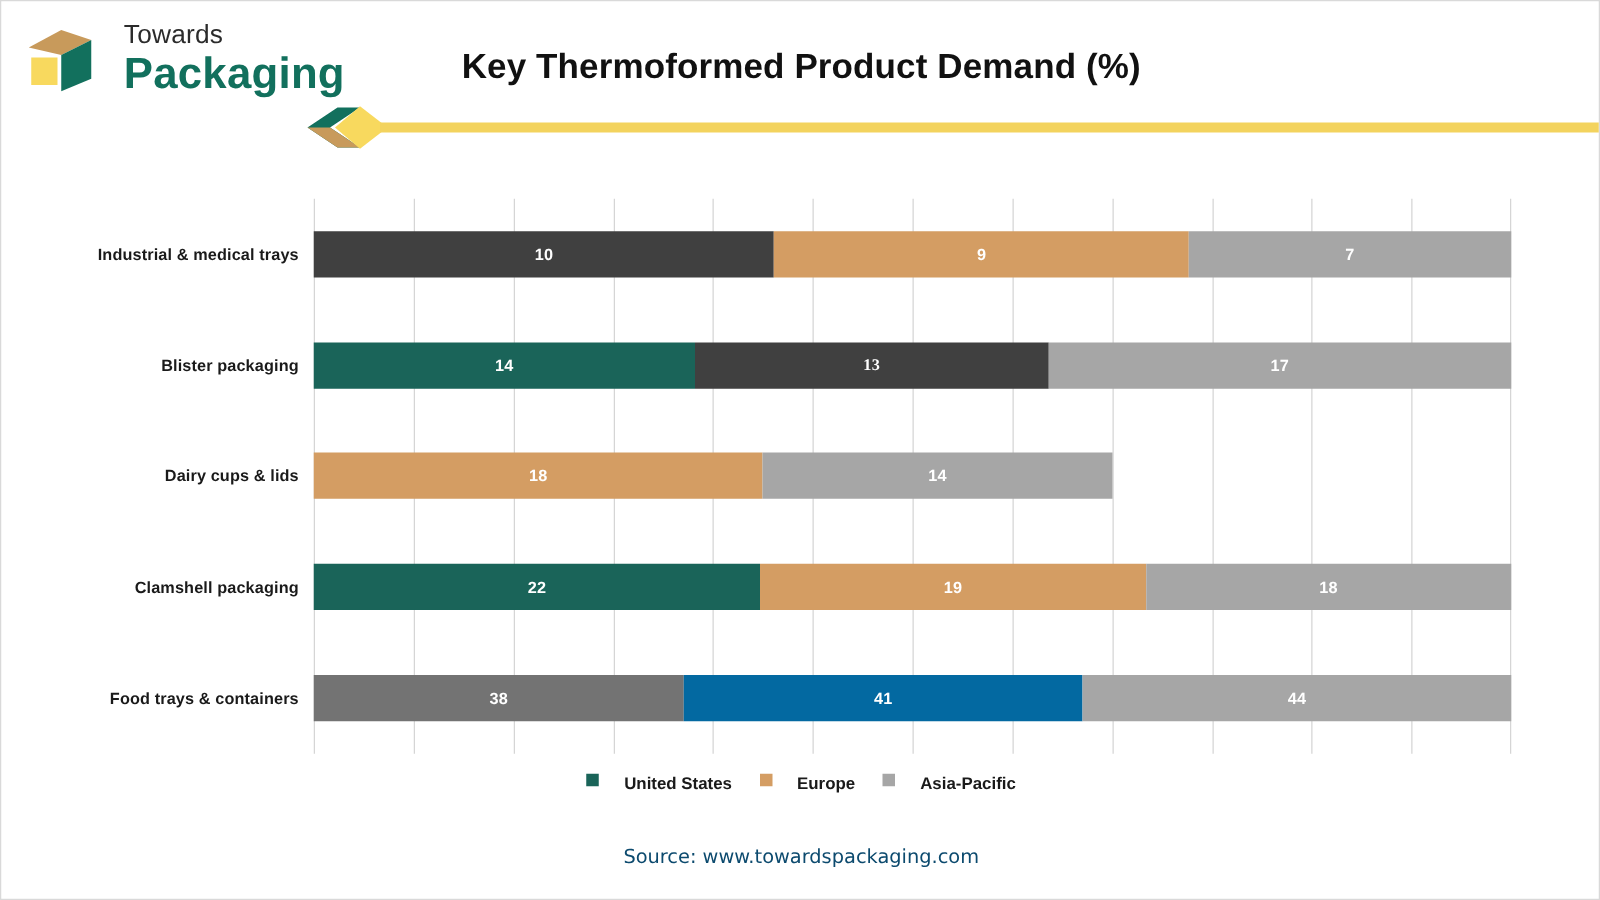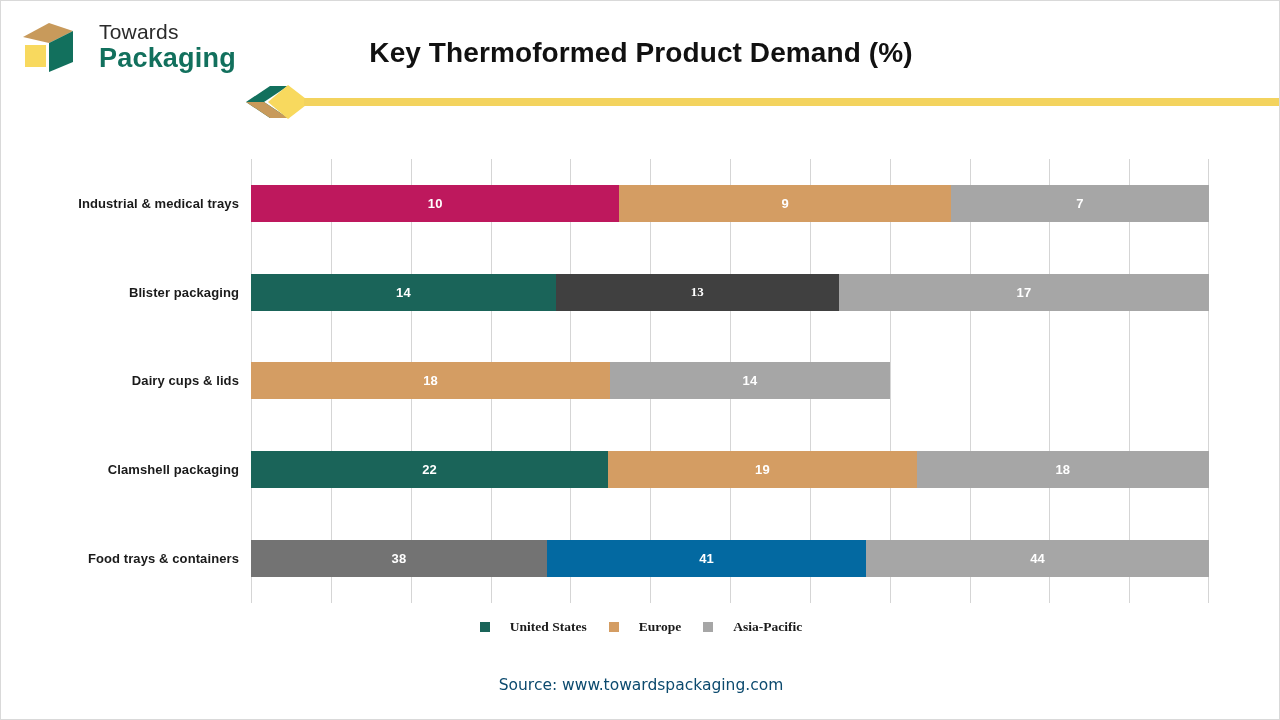--- a/index.html
+++ b/index.html
@@ -43,21 +43,21 @@
     flex-direction: column;
     line-height: 1;
   }
   #brand-line1 {
     font-size: 21px;
     font-weight: 500;
     color: #2b2b2b;
     letter-spacing: .2px;
   }
   #brand-line2 {
-    font-size: 27px;
+    font-size: 35px;
     font-weight: 700;
     color: #12705d;
     letter-spacing: .2px;
     margin-top: 3px;
     text-align: center;
   }
 
   
   #chart-title {
     position: absolute;
@@ -156,23 +156,21 @@
     left: 0;
     top: 618px;
     width: 1280px;
     display: flex;
     align-items: center;
     justify-content: center;
     gap: 22px;
   }
   .legend-item {
     display: flex;
-    align-items: center;
     gap: 20px;
-    font-family: Liberation Serif, serif;
   }
   .legend-swatch {
     width: 10px;
     height: 10px;
     display: block;
   }
   .legend-label {
     font-size: 13.5px;
     font-weight: 700;
     color: #1a1a1a;
@@ -240,21 +238,21 @@
         <div class="gridline" style="left: 58.3333%;"></div>
         <div class="gridline" style="left: 66.6667%;"></div>
         <div class="gridline" style="left: 75%;"></div>
         <div class="gridline" style="left: 83.3333%;"></div>
         <div class="gridline" style="left: 91.6667%;"></div>
         <div class="gridline" style="left: calc(100% - 1px);"></div>
       </div>
     <div id="rows">
       <div class="row">
           <div class="bar">
-            <div class="seg" style="width: 38.4615%; background: #be185d;">
+            <div class="seg" style="width: 38.4615%; background: #404040;">
               <span class="seg-label">10</span>
             </div>
             <div class="seg" style="width: 34.6154%; background: rgb(212, 157, 99);">
               <span class="seg-label">9</span>
             </div>
             <div class="seg" style="width: 26.9231%; background: rgb(166, 166, 166);">
               <span class="seg-label">7</span>
             </div>
           </div>
         </div>

